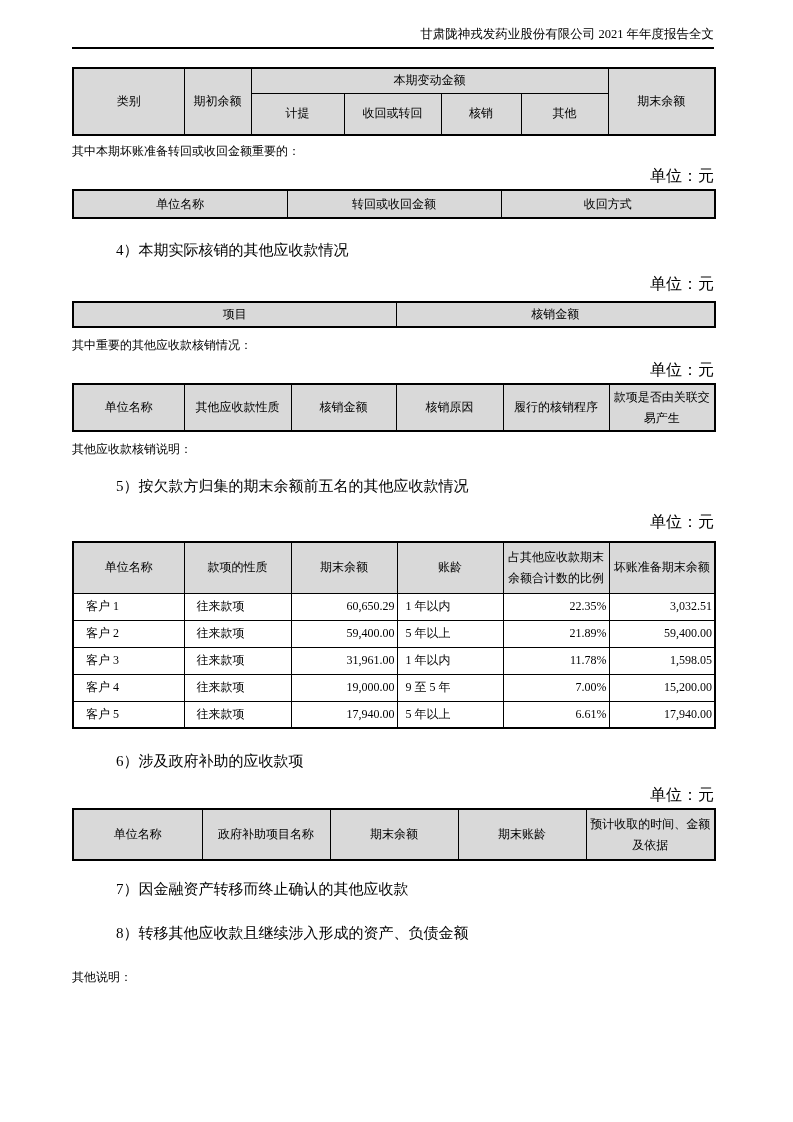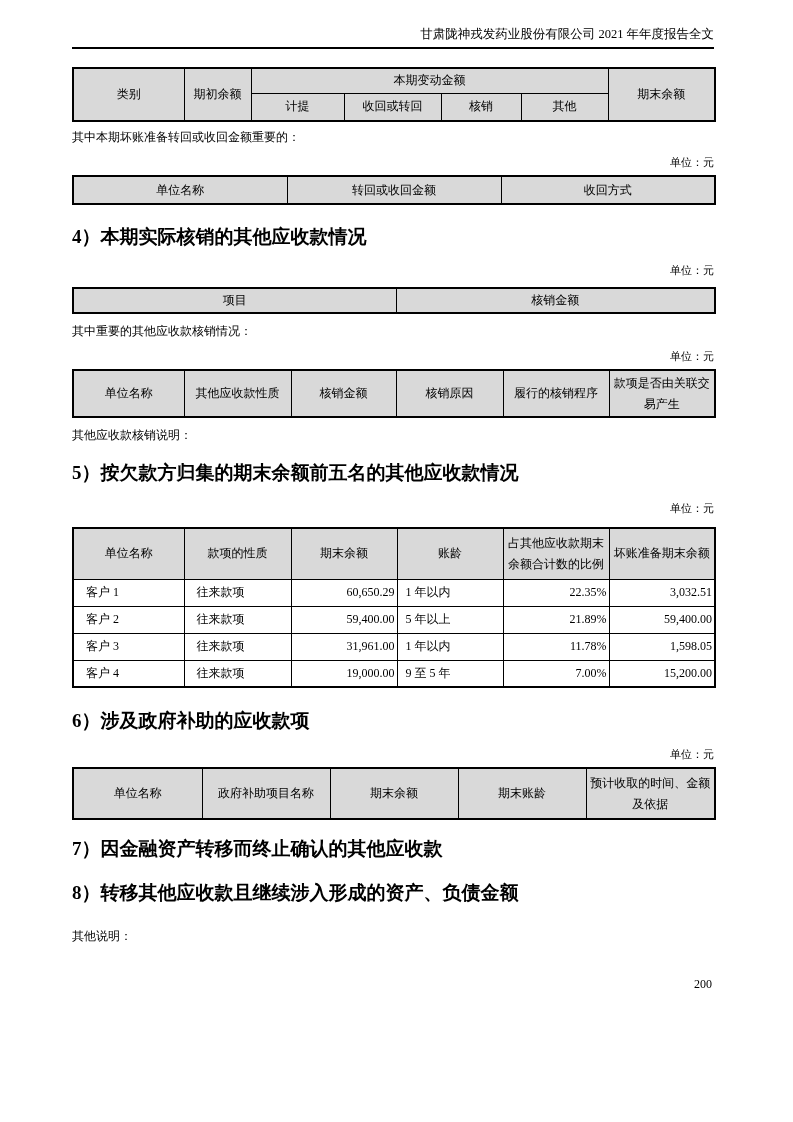--- a/index.html
+++ b/index.html
@@ -12,41 +12,41 @@
   }
   .content { position:absolute; left:72px; top:0; width:642px; }
 
   .doc-header {
     padding-top:26px; padding-bottom:5px;
     border-bottom:2px solid #000;
     text-align:right; font-size:12.5px; line-height:16px;
   }
 
   .note { font-size:12px; line-height:16px; }
-  .unit { text-align:right; font-size:11px; line-height:16px; }
-  .heading { font-weight:bold; font-size:19px; line-height:17px; }
+  .unit { text-align:right; font-size:16px; line-height:16px; }
+  .heading { font-weight:normal; font-size:15px; line-height:17px;margin-left:44px; }
 
   table {
     width:642px; border-collapse:collapse; table-layout:fixed;
     font-size:12px; border:2px solid #000;
   }
   th, td {
     border:1px solid #000; font-weight:normal;
     text-align:center; vertical-align:middle;
     padding:1px 3px; line-height:21px;
     overflow:hidden; word-break:break-all;
   }
   .gray { background:#d9d9d9; }
   .al { text-align:left; padding-left:12px; }
   .ar { text-align:right; padding-right:2px; }
   .ag { text-align:left; padding-left:8px; }
 
   .t1 { margin-top:18px; }
   .t1 .r1 th { height:25px; }
-  .t1 .r2 th { height:28px; }
+  .t1 .r2 th { height:42px; }
   .note-1 { margin-top:7px; }
   .unit-1 { margin-top:9px; }
   .t2 { margin-top:5px; }
   .t2 th { height:28px; }
   .heading-4 { margin-top:23px; }
   .unit-2 { margin-top:17px; }
   .t3 { margin-top:9px; }
   .t3 th { height:15px; }
   .note-2 { margin-top:9px; }
   .unit-3 { margin-top:9px; }
@@ -209,20 +209,28 @@
           <td class="ar">1,598.05</td>
         </tr>
         <tr>
           <td class="al">客户 4</td>
           <td class="al">往来款项</td>
           <td class="ar">19,000.00</td>
           <td class="ag">9 至 5 年</td>
           <td class="ar">7.00%</td>
           <td class="ar">15,200.00</td>
         </tr>
+        <tr>
+          <td class="al">客户 5</td>
+          <td class="al">往来款项</td>
+          <td class="ar">17,940.00</td>
+          <td class="ag">5 年以上</td>
+          <td class="ar">6.61%</td>
+          <td class="ar">17,940.00</td>
+        </tr>
       </tbody>
     </table>
 
     <div class="heading heading-6">6）涉及政府补助的应收款项</div>
     <div class="unit unit-5">单位：元</div>
 
     <table class="t6">
       <colgroup>
           <col style="width:129px">
           <col style="width:128px">
@@ -239,16 +247,15 @@
         <th class="gray">预计收取的时间、金额及依据</th>
       </tr>
     </tbody>
       </table>
 
     <div class="heading heading-7">7）因金融资产转移而终止确认的其他应收款</div>
     <div class="heading heading-8">8）转移其他应收款且继续涉入形成的资产、负债金额</div>
 
     <div class="note note-4">其他说明：</div>
 
-    <div class="page-number">200</div>
 
   </div>
 </div>
 
 </body></html>

